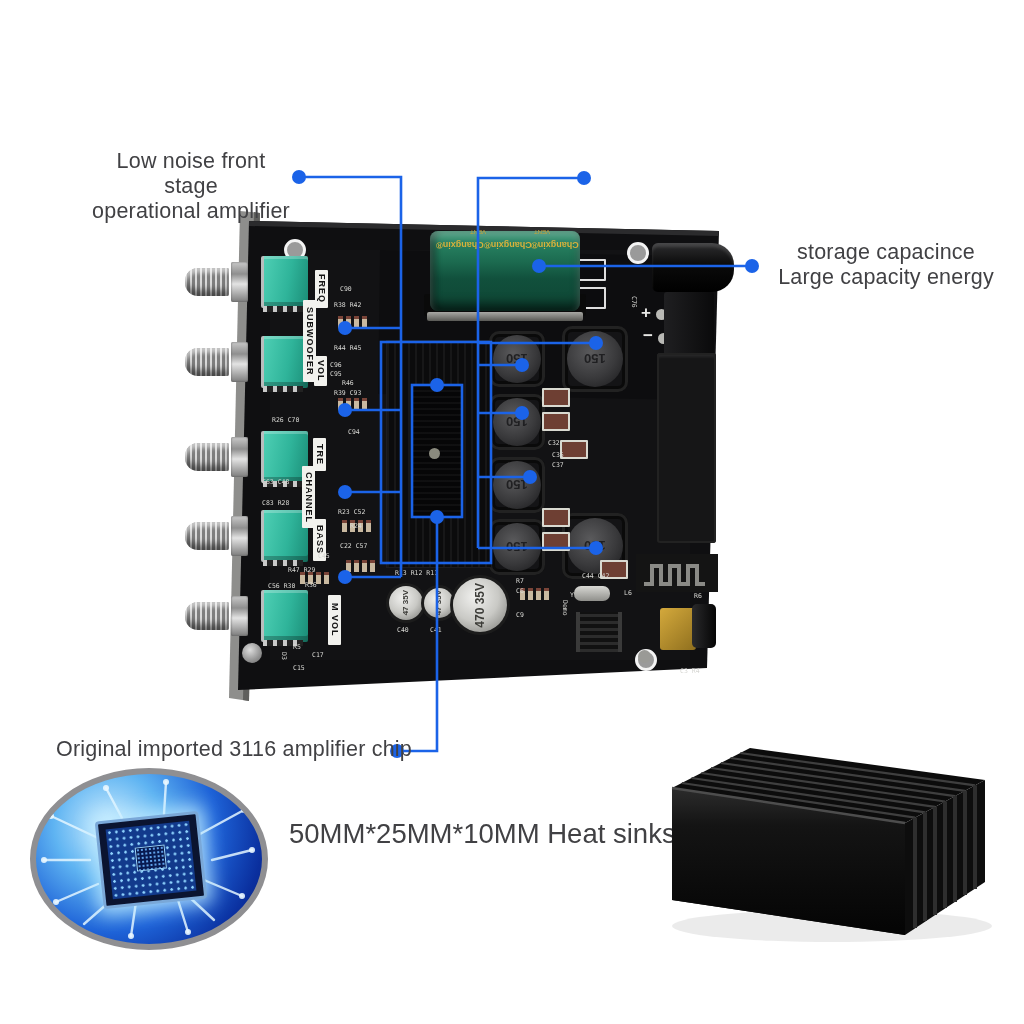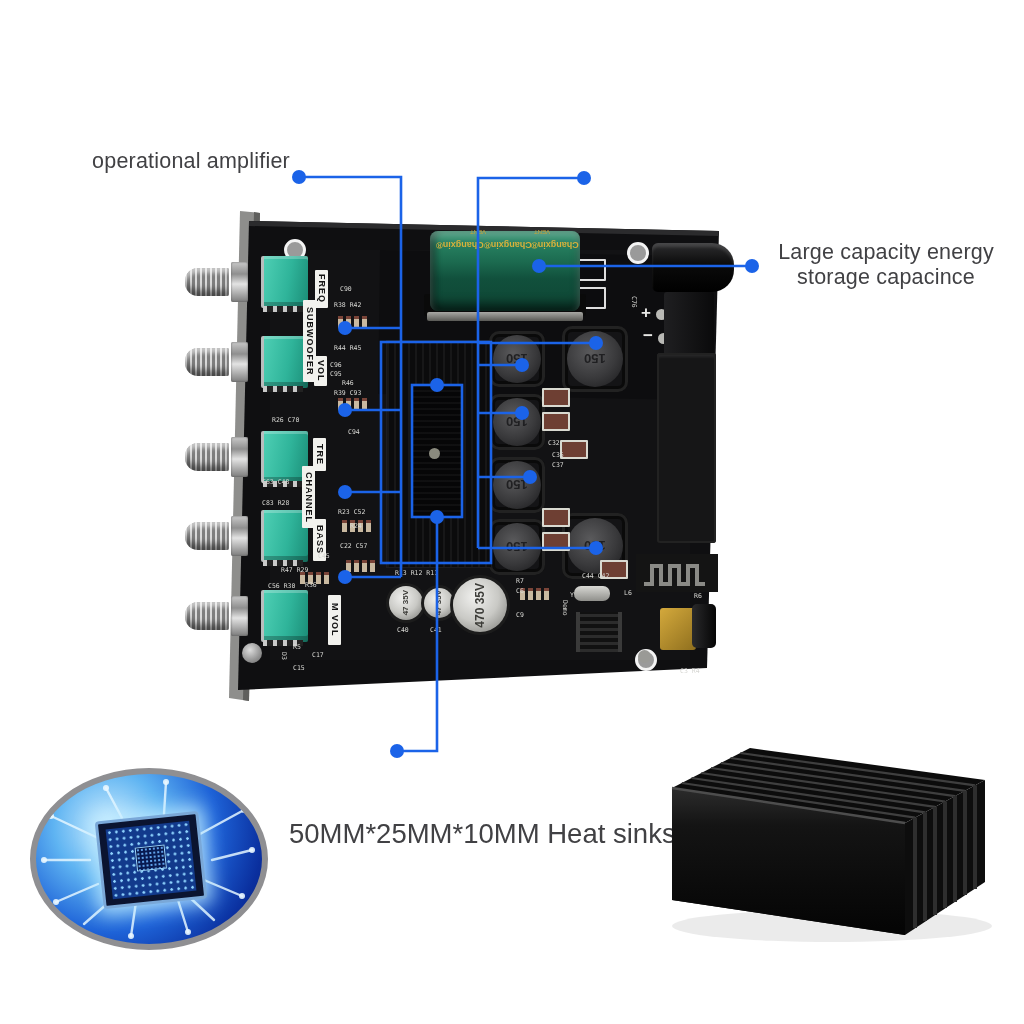--- a/index.html
+++ b/index.html
@@ -223,21 +223,21 @@
       <div class="mlabel" style="position:absolute;left:342px;top:380px">R46</div>
       <div class="mlabel" style="position:absolute;left:334px;top:390px">R39 C93</div>
       <div class="mlabel" style="position:absolute;left:272px;top:417px">R26 C70</div>
       <div class="mlabel" style="position:absolute;left:348px;top:429px">C94</div>
       <div class="mlabel" style="position:absolute;left:262px;top:479px">C63 C48</div>
       <div class="mlabel" style="position:absolute;left:262px;top:500px">C83 R28</div>
       <div class="mlabel" style="position:absolute;left:338px;top:509px">R23 C52</div>
       <div class="mlabel" style="position:absolute;left:350px;top:523px">R24</div>
       <div class="mlabel" style="position:absolute;left:340px;top:543px">C22 C57</div>
       <div class="mlabel" style="position:absolute;left:318px;top:553px">C45</div>
-      <div class="mlabel" style="position:absolute;left:281px;top:567px">R47 R29</div>
+      <div class="mlabel" style="position:absolute;left:288px;top:567px">R47 R29</div>
       <div class="mlabel" style="position:absolute;left:268px;top:583px">C56 R30</div>
       <div class="mlabel" style="position:absolute;left:305px;top:582px">R36</div>
       <div class="mlabel" style="position:absolute;left:293px;top:644px">R5</div>
       <div class="mlabel vert" style="position:absolute;left:280px;top:652px">D3</div>
       <div class="mlabel" style="position:absolute;left:312px;top:652px">C17</div>
       <div class="mlabel" style="position:absolute;left:293px;top:665px">C15</div>
       <div class="mlabel" style="position:absolute;left:395px;top:570px">R13 R12 R11</div>
       <div class="mlabel" style="position:absolute;left:397px;top:627px">C40</div>
       <div class="mlabel" style="position:absolute;left:430px;top:627px">C41</div>
       <div class="mlabel" style="position:absolute;left:516px;top:578px">R7</div>
@@ -326,26 +326,28 @@
         <circle cx="596" cy="548" r="7"></circle>
       <circle cx="539" cy="266" r="7"></circle>
         <circle cx="752" cy="266" r="7"></circle>
       <circle cx="437" cy="385" r="7"></circle>
         <circle cx="437" cy="517" r="7"></circle>
         <circle cx="397" cy="751" r="7"></circle>
     </g>
   </svg>
 
   <div class="abs callout-text center" style="left:88px;top:149px;width:206px">
+    <div>Low noise front stage</div>
     <div>operational amplifier</div>
   </div>
   <div class="abs callout-text center" style="left:770px;top:240px;width:232px">
+    <div>storage capacince</div>
     <div>Large capacity energy</div>
-    <div>storage capacince</div>
   </div>
+  <div class="abs callout-text" style="left:56px;top:737px">Original imported 3116 amplifier chip</div>
   <div class="abs big-text" style="left:289px;top:818px">50MM*25MM*10MM Heat sinks</div>
 
   <svg class="abs" width="1024" height="1024" style="left:0;top:0">
     <ellipse cx="832" cy="926" rx="160" ry="16" fill="#000" opacity="0.08"></ellipse>
     <polygon points="672,788 750,748 985,780 905,823" fill="#0c0c0c"></polygon>
     <polygon points="672,788 672,900 905,935 905,823" fill="#161616"></polygon>
     <polygon points="672,788 672,900 905,935 905,823" fill="url(#hsgrad)"></polygon>
     <defs>
       <linearGradient id="hsgrad" x1="0" y1="0" x2="0" y2="1">
         <stop offset="0" stop-color="#2c2c2c"></stop>

